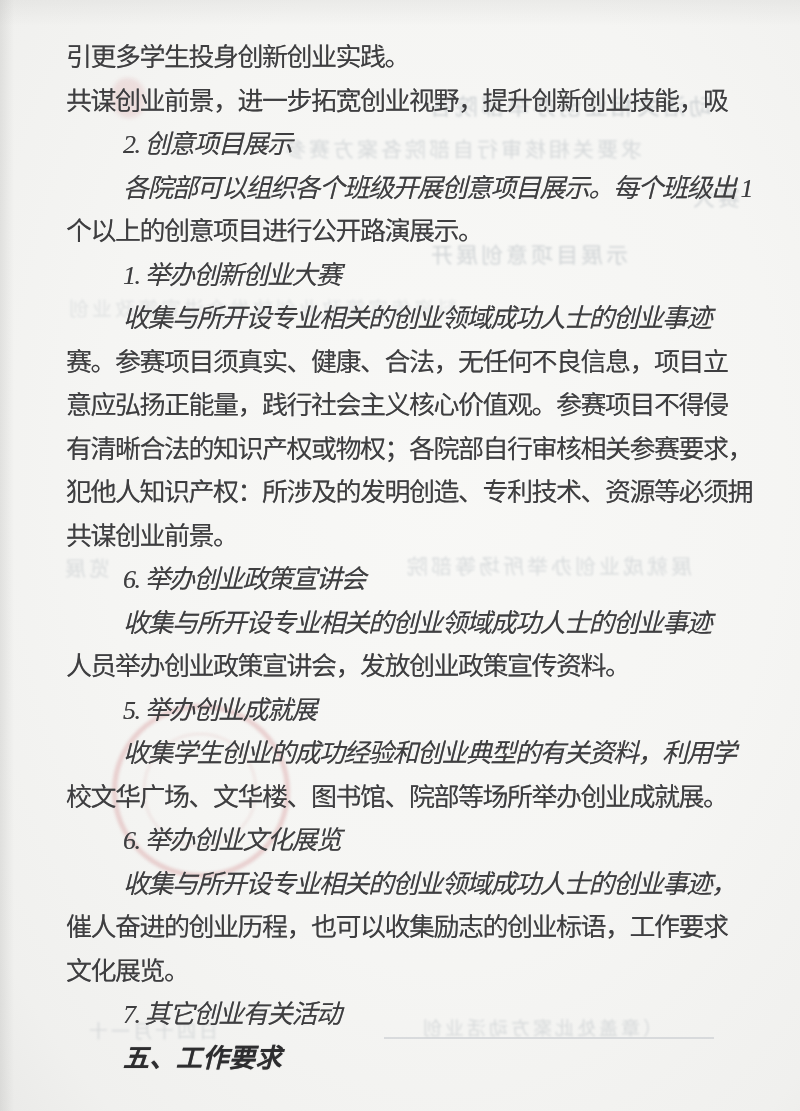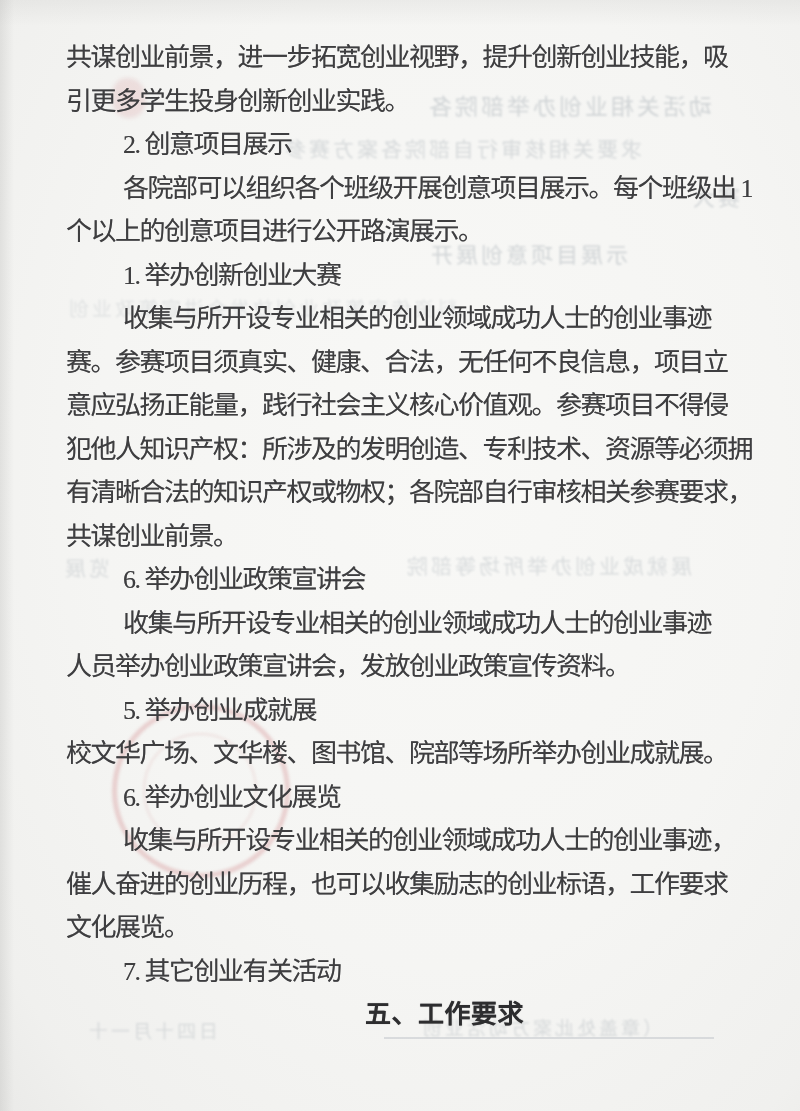--- a/index.html
+++ b/index.html
@@ -42,28 +42,27 @@
   }
   .doc-line {
     height: 43.5px;
     line-height: 43.5px;
     font-size: 26px;
     letter-spacing: -1.5px;
     color: #3e3e40;
     white-space: nowrap;
     text-shadow: 0 0 0.6px rgba(62,62,64,0.55);
   }
-  .doc-line.indent { padding-left: 57px; }
+  .doc-line.indent { padding-left: 57px; font-style: italic; }
   .doc-line.bold {
     font-family: "Liberation Sans", "DejaVu Sans", sans-serif;
     font-weight: 700;
     color: #2d2d2f;
     letter-spacing: 0.5px;
     text-shadow: 0 0 0.7px rgba(45,45,47,0.7);
-    text-align: center;
   }
 
   
   .bleed {
     position: absolute;
     transform: scaleX(-1);
     color: #9aa3ab;
     opacity: 0.42;
     filter: blur(1.3px);
     font-size: 23px;
@@ -133,36 +132,37 @@
       <div class="bleed" style="left: 428px; top: 237px; font-size: 22px; opacity: 0.4;">示展目项意创展开</div>
       <div class="bleed" style="left: 66px; top: 293px; font-size: 20px; opacity: 0.22;">料资传宣策政业创放发会讲宣策政业创</div>
       <div class="bleed" style="left: 404px; top: 550px; font-size: 21px; opacity: 0.32;">展就成业创办举所场等部院</div>
       <div class="bleed" style="left: 62px; top: 552px; font-size: 21px; opacity: 0.3;">览展</div>
       <div class="bleed" style="left: 86px; top: 1016px; font-size: 19px; opacity: 0.3;">日四十月一十</div>
       <div class="bleed" style="left: 420px; top: 1013px; font-size: 19px; opacity: 0.32;">（章盖处此案方动活业创</div>
       <div class="bleed-rule" style="left: 384px; top: 1037px; width: 330px;"></div>
     </div>
 
   <div class="doc-lines" id="doc-lines">
+      <div class="doc-line">引更多学生投身创新创业实践。</div>
       <div class="doc-line">共谋创业前景，进一步拓宽创业视野，提升创新创业技能，吸</div>
-      <div class="doc-line">引更多学生投身创新创业实践。</div>
       <div class="doc-line indent">2. 创意项目展示</div>
       <div class="doc-line indent">各院部可以组织各个班级开展创意项目展示。每个班级出 1</div>
       <div class="doc-line">个以上的创意项目进行公开路演展示。</div>
       <div class="doc-line indent">1. 举办创新创业大赛</div>
       <div class="doc-line indent">收集与所开设专业相关的创业领域成功人士的创业事迹</div>
       <div class="doc-line">赛。参赛项目须真实、健康、合法，无任何不良信息，项目立</div>
       <div class="doc-line">意应弘扬正能量，践行社会主义核心价值观。参赛项目不得侵</div>
+      <div class="doc-line">有清晰合法的知识产权或物权；各院部自行审核相关参赛要求，</div>
       <div class="doc-line">犯他人知识产权：所涉及的发明创造、专利技术、资源等必须拥</div>
-      <div class="doc-line">有清晰合法的知识产权或物权；各院部自行审核相关参赛要求，</div>
       <div class="doc-line">共谋创业前景。</div>
       <div class="doc-line indent">6. 举办创业政策宣讲会</div>
       <div class="doc-line indent">收集与所开设专业相关的创业领域成功人士的创业事迹</div>
       <div class="doc-line">人员举办创业政策宣讲会，发放创业政策宣传资料。</div>
       <div class="doc-line indent">5. 举办创业成就展</div>
+      <div class="doc-line indent">收集学生创业的成功经验和创业典型的有关资料，利用学</div>
       <div class="doc-line">校文华广场、文华楼、图书馆、院部等场所举办创业成就展。</div>
       <div class="doc-line indent">6. 举办创业文化展览</div>
       <div class="doc-line indent">收集与所开设专业相关的创业领域成功人士的创业事迹，</div>
       <div class="doc-line">催人奋进的创业历程，也可以收集励志的创业标语，工作要求</div>
       <div class="doc-line">文化展览。</div>
       <div class="doc-line indent">7. 其它创业有关活动</div>
       <div class="doc-line indent bold">五、工作要求</div>
     </div>
 
 </div>

